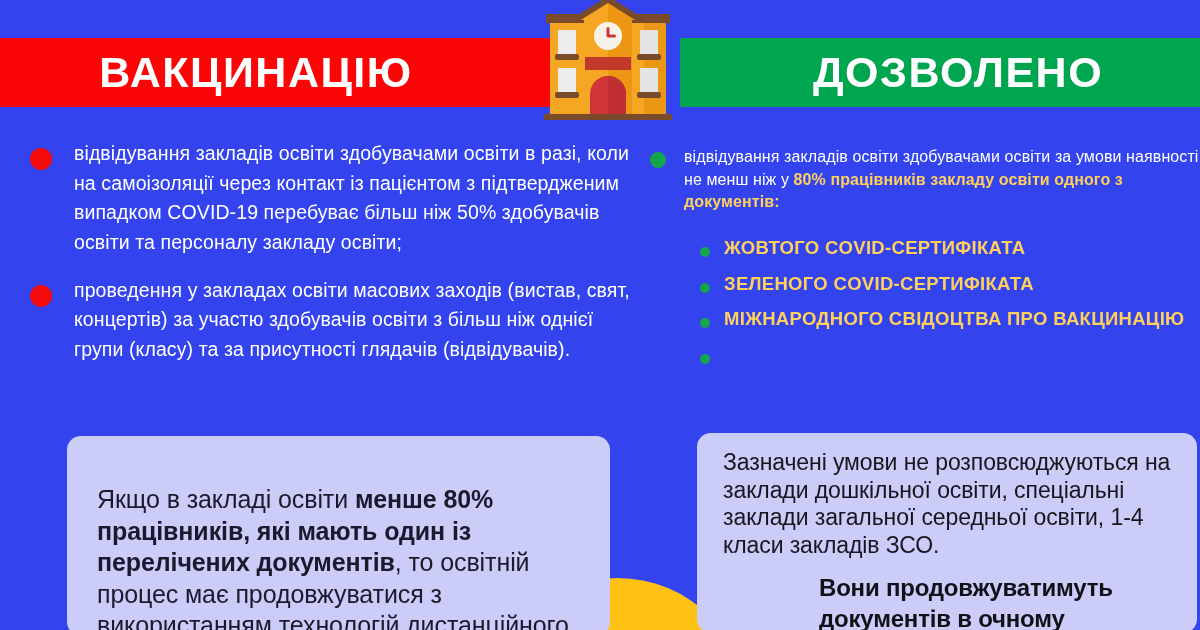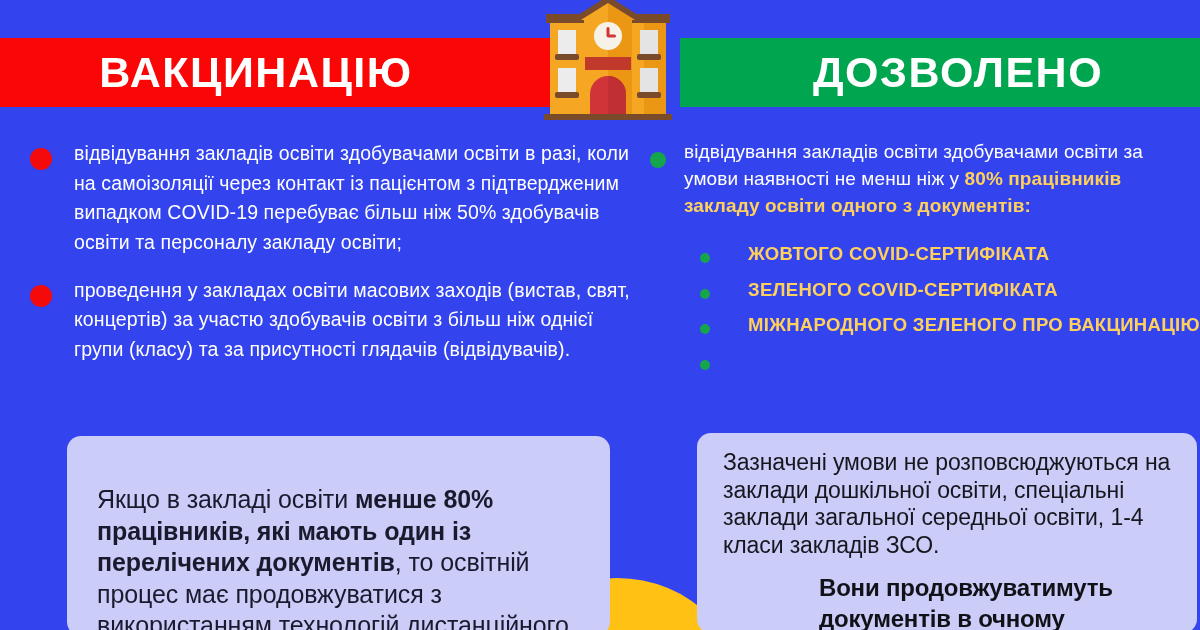--- a/index.html
+++ b/index.html
@@ -115,37 +115,36 @@
   .dot-red   { width: 22px; height: 22px; background: #f40a0a; margin-right: 22px; }
   .dot-green { width: 16px; height: 16px; background: #15a64b; margin-right: 18px; margin-top: 13px; }
   .dot-green-sm { width: 10px; height: 10px; background: #15a64b; margin-right: 14px; margin-top: 11px; }
 
   .bullet-text {
     color: #ffffff;
     font-size: 19.5px;
     line-height: 1.52;
     letter-spacing: 0.1px;
   }
-  .col-right .bullet-text { font-size: 19px; line-height: 1.42; }
+  .col-right .bullet-text { font-size: 16px; line-height: 1.42; margin-top: 7px; }
 
   .hl-yellow {
     color: #ffd15c;
     font-weight: bold;
   }
 
   
   .sub-list {
     margin-top: 22px;
     margin-left: 50px;
   }
   .sub-item {
     display: flex;
     align-items: flex-start;
     margin-bottom: 11px;
-    gap: 24px;
   }
   .sub-text {
     color: #ffd15c;
     font-size: 18.5px;
     font-weight: bold;
     line-height: 1.33;
     letter-spacing: 0.3px;
   }
 
   
@@ -276,21 +275,21 @@
       <div class="sub-item">
         <span class="dot dot-green-sm"></span>
         <span class="sub-text">ЖОВТОГО COVID-СЕРТИФІКАТА</span>
       </div>
       <div class="sub-item">
         <span class="dot dot-green-sm"></span>
         <span class="sub-text">ЗЕЛЕНОГО COVID-СЕРТИФІКАТА</span>
       </div>
       <div class="sub-item">
         <span class="dot dot-green-sm"></span>
-        <span class="sub-text">МІЖНАРОДНОГО ЗЕЛЕНОГО ПРО ВАКЦИНАЦІЮ</span>
+        <span class="sub-text">МІЖНАРОДНОГО СВІДОЦТВА ПРО ВАКЦИНАЦІЮ</span>
       </div>
       <div class="sub-item">
         <span class="dot dot-green-sm"></span>
       </div>
     </div>
   </div>
 
   <div class="card card-left">
     <div class="card-left-text"><span>Якщо в закладі освіти </span><b>менше 80% працівників, які мають один із перелічених документів</b><span>, то освітній процес має продовжуватися з використанням технологій дистанційного навчання</span></div>
   </div>

